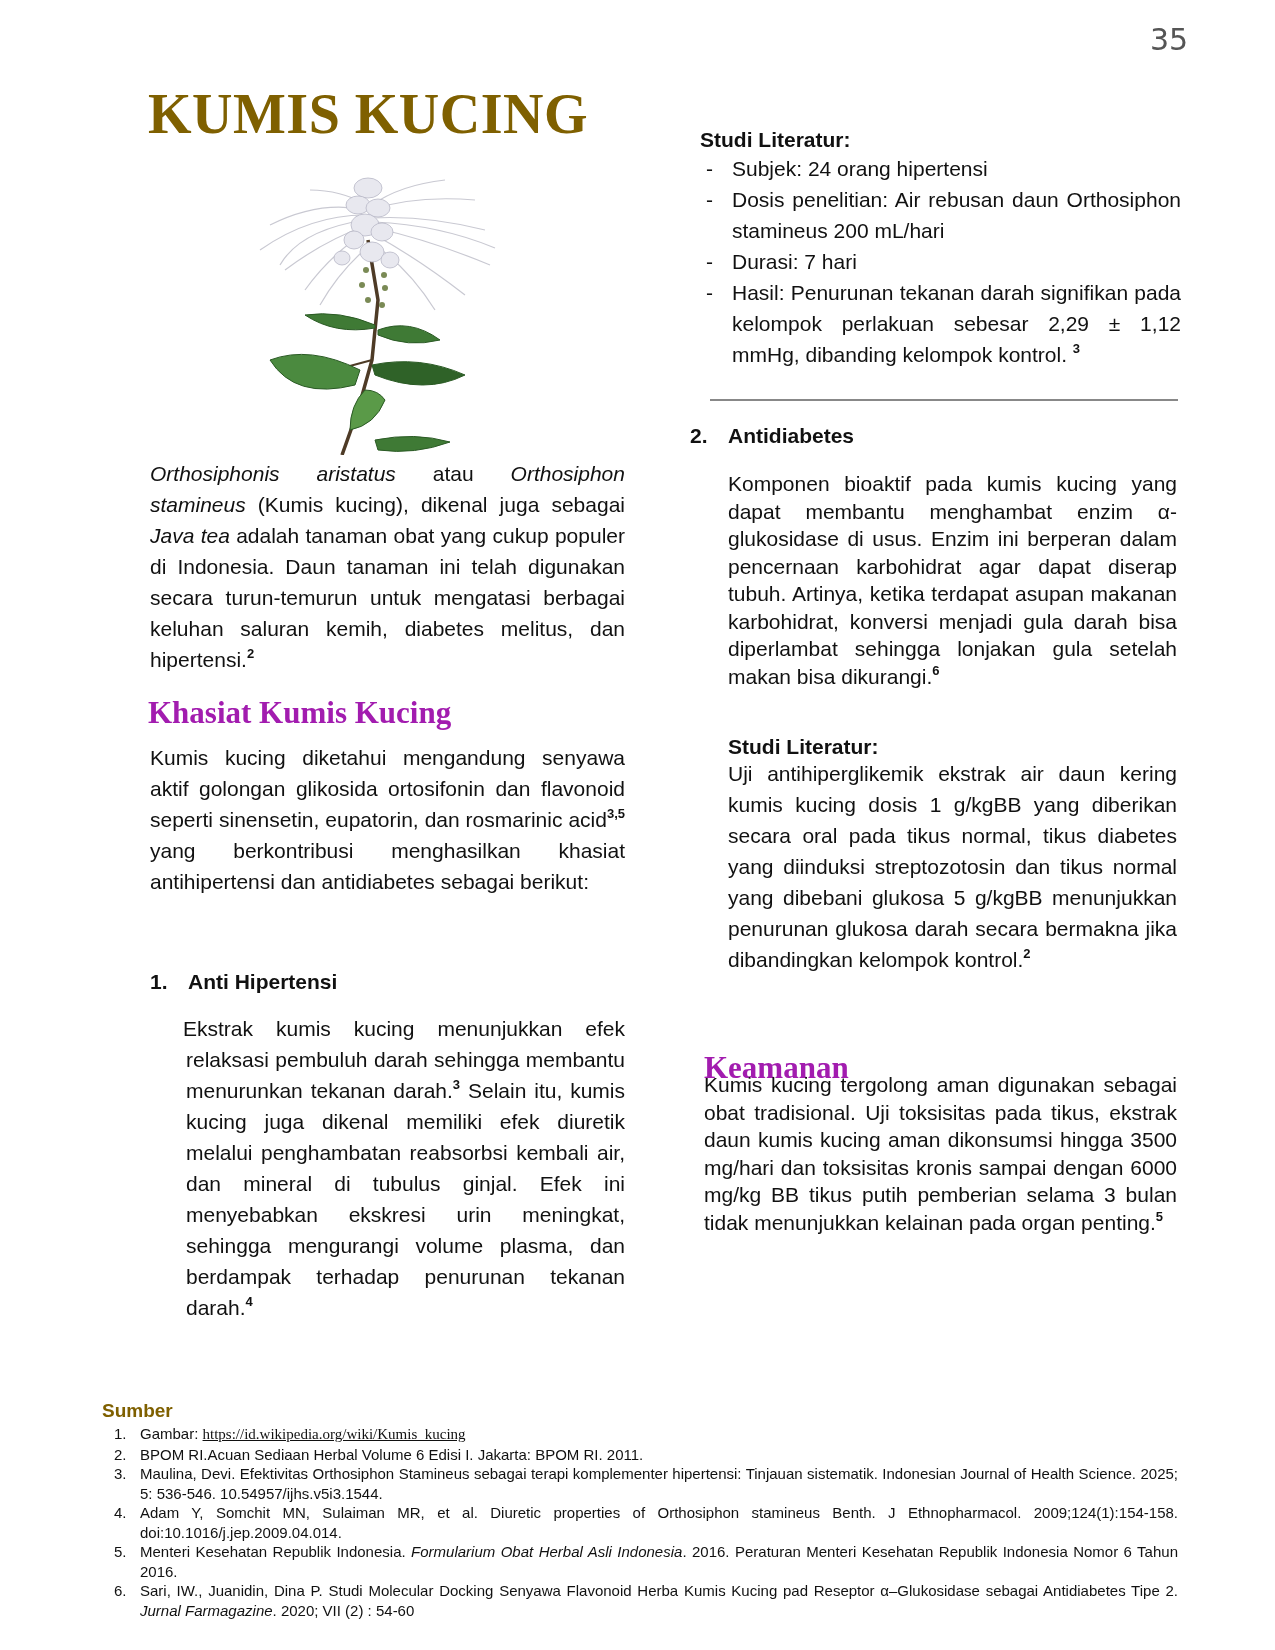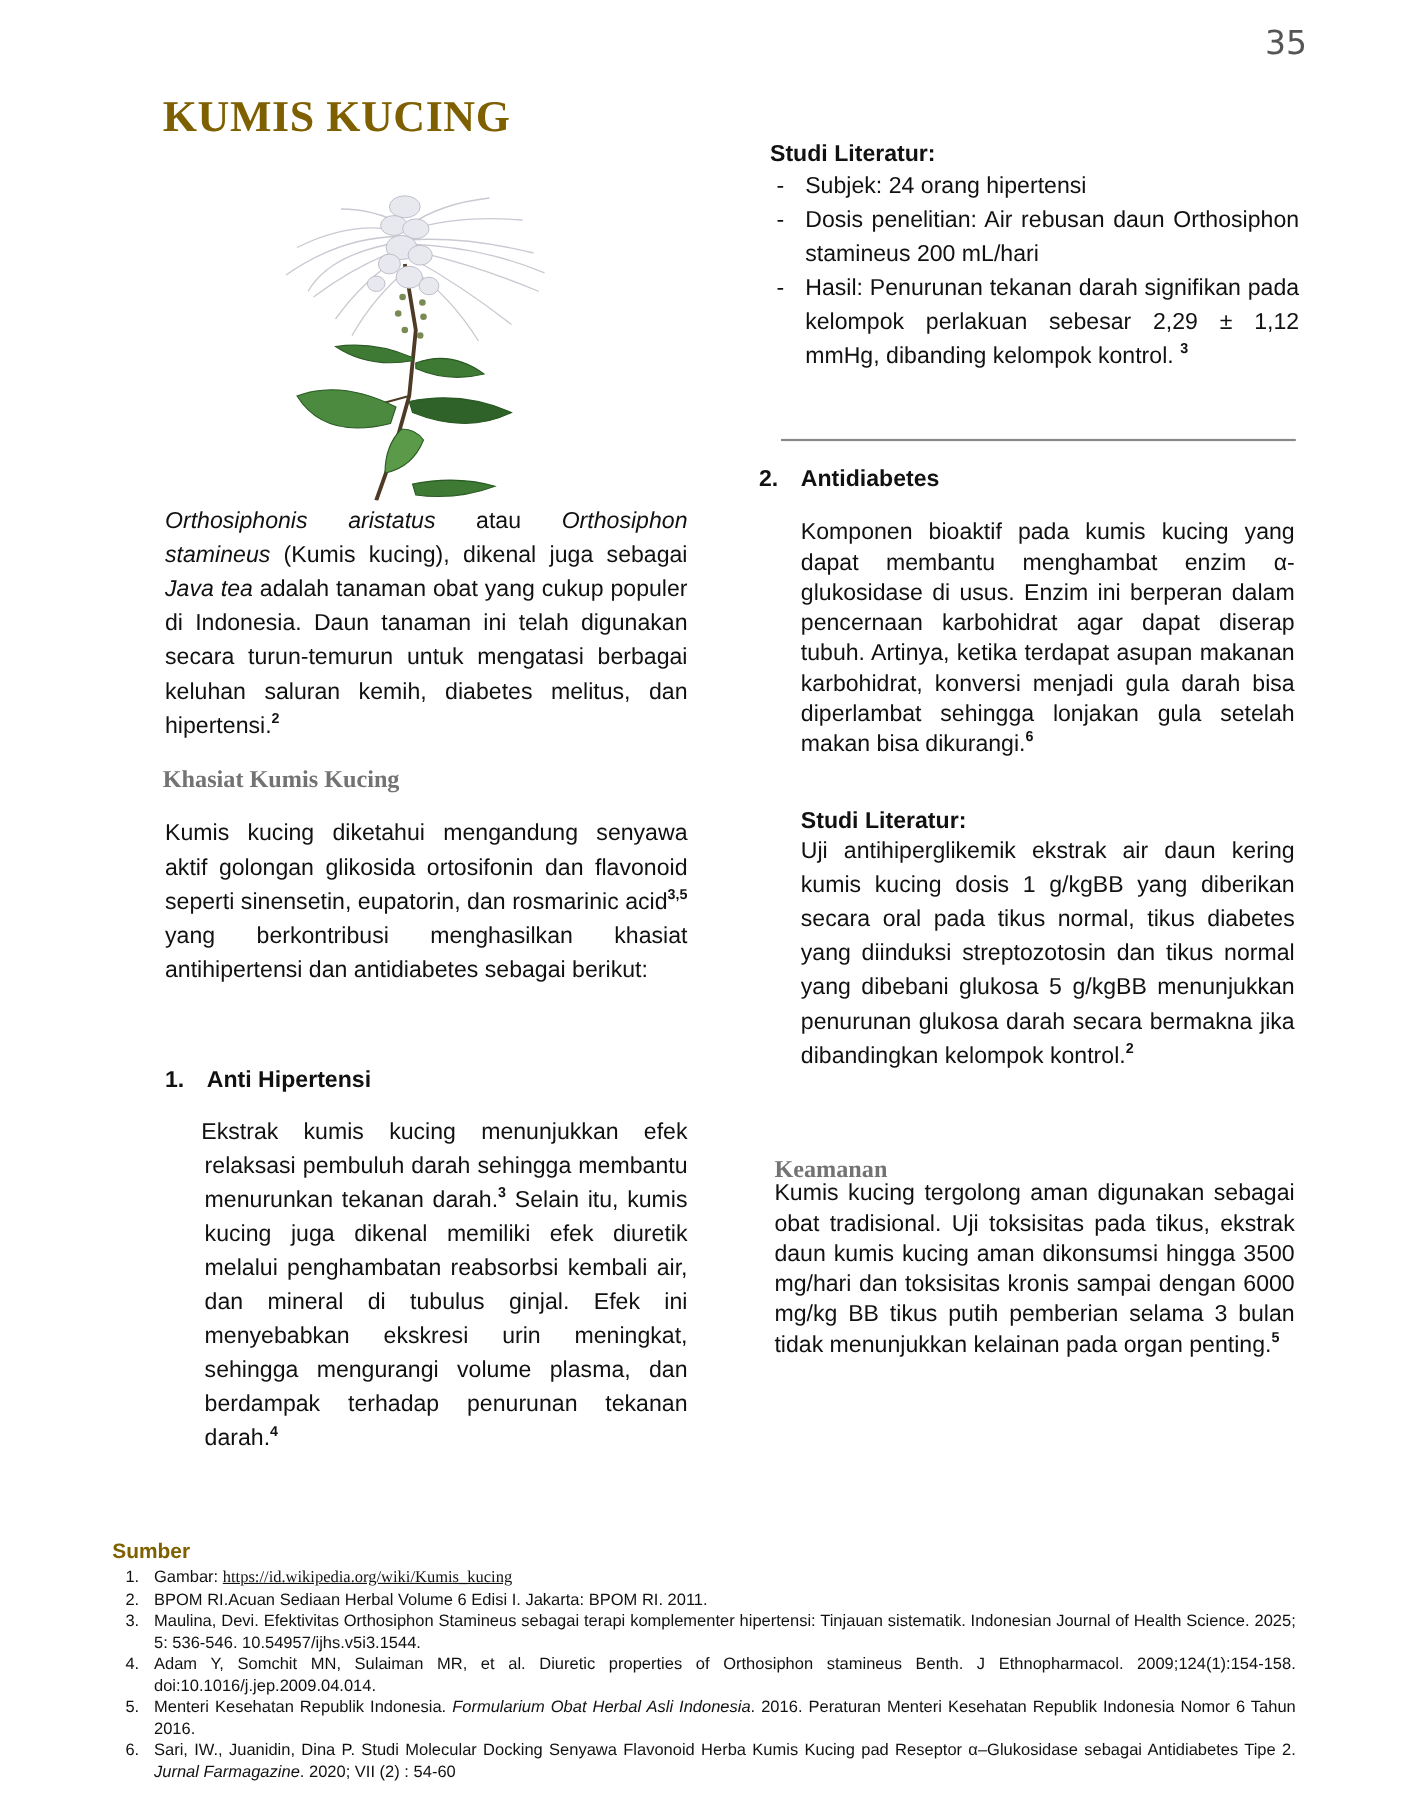--- a/index.html
+++ b/index.html
@@ -1,26 +1,26 @@
 <!DOCTYPE html>
 <html><head>
 <meta charset="utf-8">
 <style>
   html, body { margin: 0; padding: 0; background: #ffffff; }
   body { width: 1275px; height: 1650px; position: relative; overflow: hidden;
          font-family: "Liberation Sans", sans-serif; color: #111; }
   .abs { position: absolute; }
   .page-number { left: 1150px; top: 22px; font-family: "DejaVu Sans", sans-serif; font-size: 30px; color: #555; }
   .main-title { left: 148px; top: 86px; font-family: "Liberation Serif", serif; font-weight: bold;
-                font-size: 40px; color: #7f6000; letter-spacing: 0.5px; line-height: 1; white-space: nowrap; }
+                font-size: 56px; color: #7f6000; letter-spacing: 0.5px; line-height: 1; white-space: nowrap; }
   .plant { left: 250px; top: 170px; width: 260px; height: 285px; }
   .body-text { font-size: 21px; line-height: 31px; text-align: justify; }
   .body-text.tight { line-height: 27.5px; }
   .left-col { left: 150px; width: 475px; }
-  .section-head { font-family: "Liberation Serif", serif; font-weight: bold; font-size: 22px; color: #737373; white-space: nowrap; }
+  .section-head { font-family: "Liberation Serif", serif; font-weight: bold; font-size: 31px; color: #a21caf; white-space: nowrap; }
   .bold { font-weight: bold; }
   sup { font-size: 13px; font-weight: bold; line-height: 0; vertical-align: 9px; }
   .dash-list { list-style: none; margin: 0; padding: 0; }
   .dash-list li { position: relative; padding-left: 28px; text-align: justify; }
   .dash-list li::before { content: "-"; position: absolute; left: 2px; }
   .divider { left: 710px; top: 399px; width: 468px; height: 2px; background: #888; }
   .num-head { font-weight: bold; font-size: 21px; white-space: nowrap; }
   .num-head .num { display: inline-block; width: 38px; }
   .sumber-title { left: 102px; top: 1400px; font-weight: bold; font-size: 19px; color: #7f6000; }
   .refs { left: 110px; top: 1424px; width: 1068px; font-size: 15px; line-height: 19.5px; margin: 0; padding: 0; list-style: none; }
@@ -106,20 +106,21 @@
 </div>
 
 <div class="abs body-text" style="left:186px; top:1013px; width:439px; text-indent:-3px;">
   <span>Ekstrak kumis kucing menunjukkan efek relaksasi pembuluh darah sehingga membantu menurunkan tekanan darah.</span><sup>3</sup><span> Selain itu, kumis kucing juga dikenal memiliki efek diuretik melalui penghambatan reabsorbsi kembali air, dan mineral di tubulus ginjal. Efek ini menyebabkan ekskresi urin meningkat, sehingga mengurangi volume plasma, dan berdampak terhadap penurunan tekanan darah.</span><sup>4</sup>
 </div>
 
 <div class="abs bold" style="left:700px; top:128px; font-size:21px;">Studi Literatur:</div>
 <ul class="abs body-text dash-list" style="left:704px; top:153px; width:477px;">
   <li>Subjek: 24 orang hipertensi</li>
   <li>Dosis penelitian: Air rebusan daun Orthosiphon stamineus 200 mL/hari</li>
+  <li>Durasi: 7 hari</li>
   <li><span>Hasil: Penurunan tekanan darah signifikan pada kelompok perlakuan sebesar 2,29 ± 1,12 mmHg, dibanding kelompok kontrol.</span> <sup>3</sup></li>
 </ul>
 
 <div class="abs divider"></div>
 
 <div class="abs num-head" style="left:690px; top:424px;">
   <span class="num">2.</span><span>Antidiabetes</span>
 </div>
 
 <div class="abs body-text tight" style="left:728px; top:470px; width:449px;">

